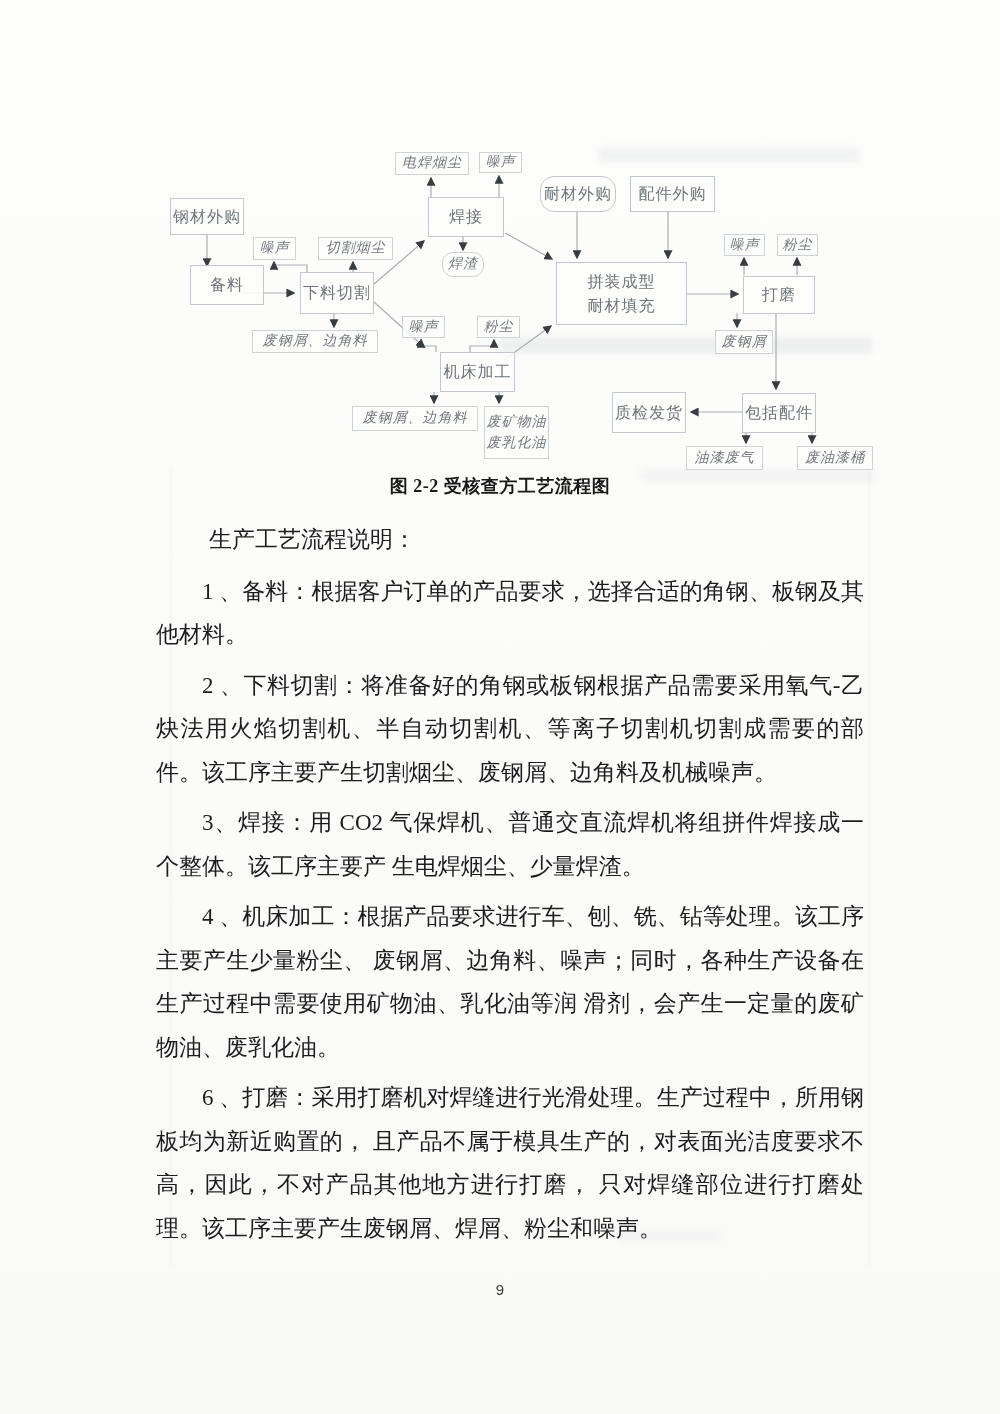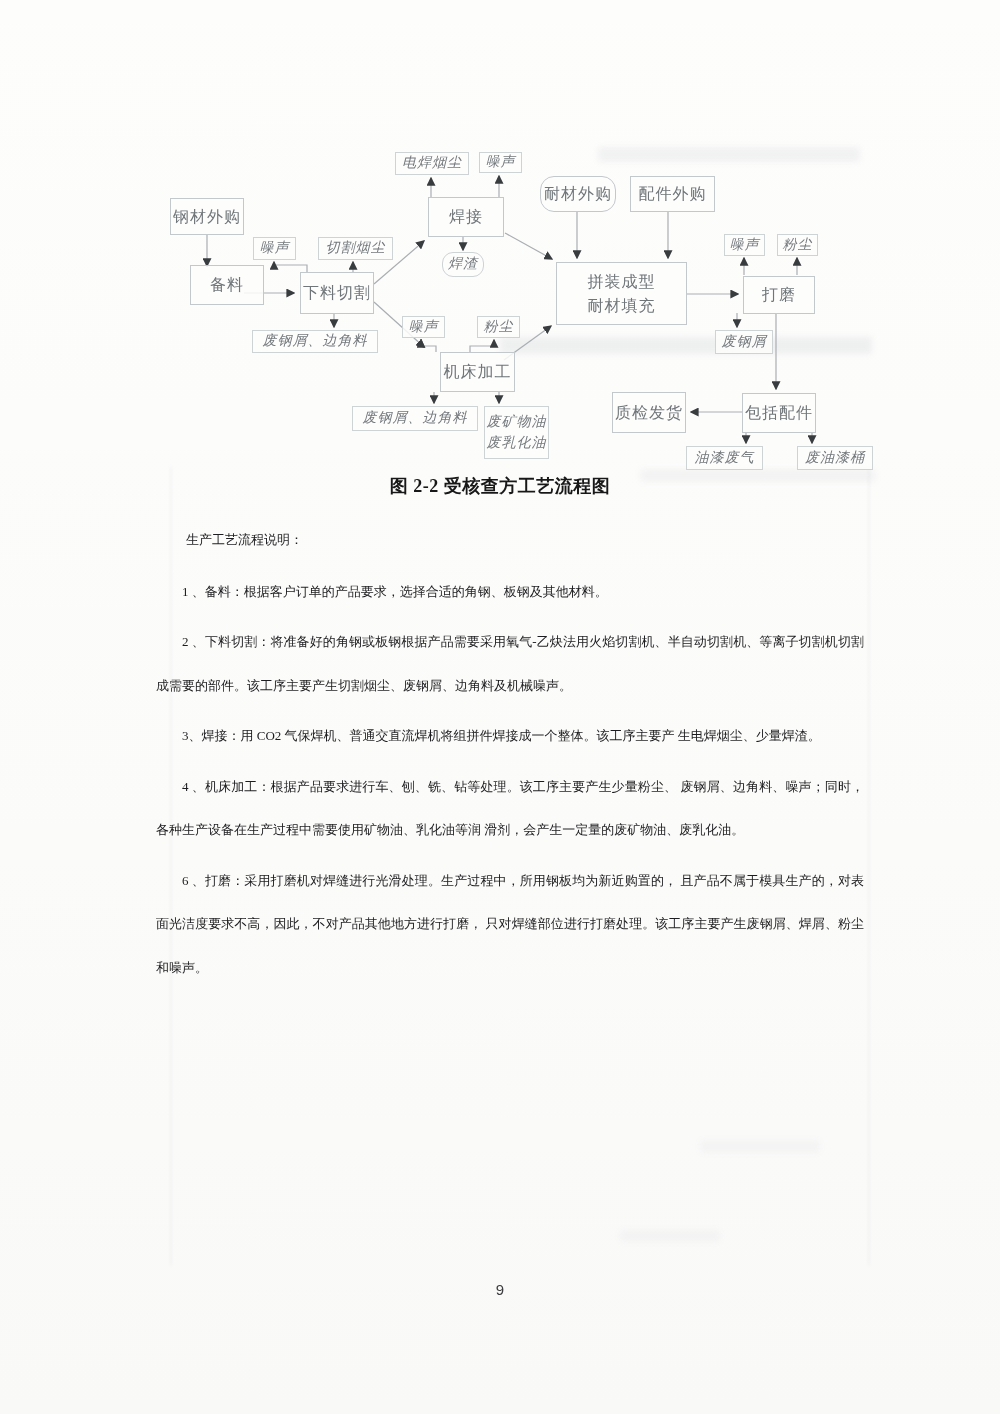--- a/index.html
+++ b/index.html
@@ -33,21 +33,21 @@
   .fbox{border:1px solid #c3c8cc;}
   .ebox{border:1px solid #ced3d6;font-size:14px;color:#74797d;font-style:italic;}
   
   .caption{
     position:absolute;left:0;top:474px;width:1000px;
     text-align:center;font-weight:bold;font-size:18px;color:#181818;
     letter-spacing:.5px;
   }
   .content{
     position:absolute;left:156px;top:518px;width:708px;
-    font-size:13px;line-height:43.5px;color:#1d1d1f;
+    font-size:23px;line-height:43.5px;color:#1d1d1f;
     text-align:justify;
   }
   .content p{margin:0 0 7px 0;text-indent:2em;}
   .content p.intro{margin-bottom:8px;}
   .pageno{
     position:absolute;left:0;top:1281px;width:1000px;
     text-align:center;font-size:15px;color:#3c3c3e;
     font-family:"Liberation Sans","DejaVu Sans",sans-serif;
   }
 </style>

